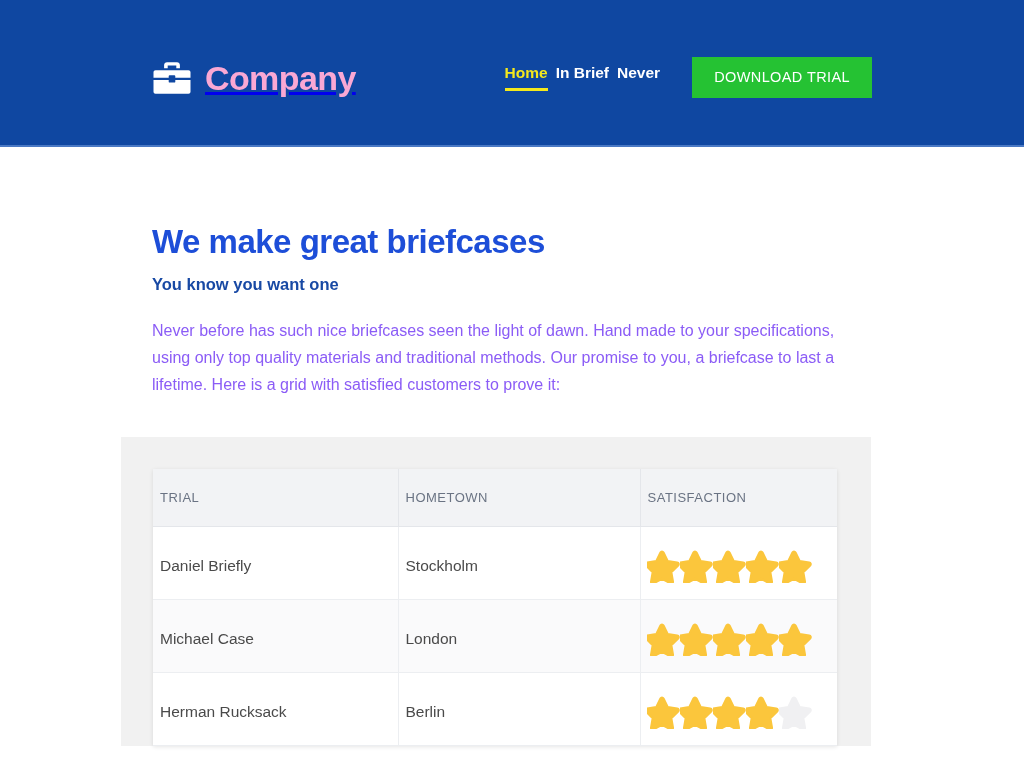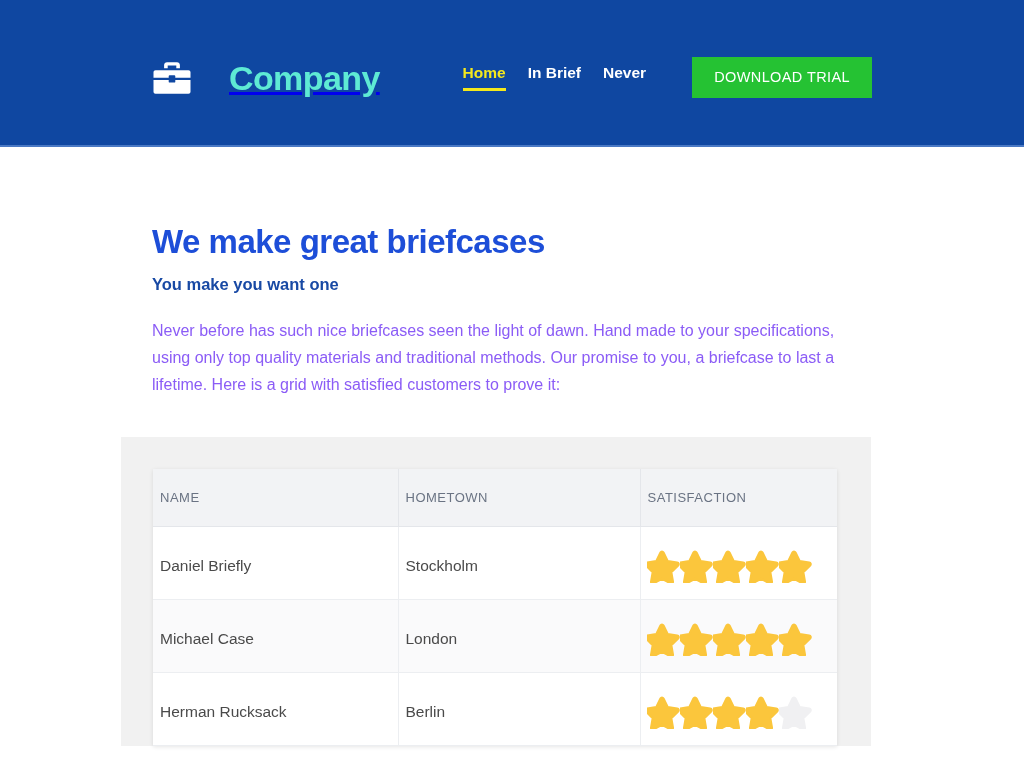--- a/index.html
+++ b/index.html
@@ -41,32 +41,31 @@
     gap: 13px;
   }
 
   .brand-icon {
     width: 40px;
     height: 38px;
     display: block;
   }
 
   .brand-name {
-    color: #5eead4;
+    color: #f9a8d4;
     font-size: 34px;
     font-weight: bold;
     letter-spacing: -0.6px;
     line-height: 1;
-    margin-left: 24px;
   }
 
   .nav {
     display: flex;
     align-items: center;
-    gap: 22px;
+    gap: 8px;
   }
 
   .nav-link {
     color: #ffffff;
     font-size: 15.5px;
     font-weight: bold;
     text-decoration: none;
     position: relative;
     padding-bottom: 9px;
     white-space: nowrap;
@@ -224,34 +223,34 @@
       <a class="nav-link" href="#">Never</a>
       <button class="cta-button">DOWNLOAD TRIAL</button>
     </nav>
 
   </div>
 </header>
 
 <main class="main">
 
   <h1 class="page-title">We make great briefcases</h1>
-  <h2 class="page-subtitle">You make you want one</h2>
+  <h2 class="page-subtitle">You know you want one</h2>
   <p class="intro-text">Never before has such nice briefcases seen the light of dawn. Hand made to your specifications, using only top quality materials and traditional methods. Our promise to you, a briefcase to last a lifetime. Here is a grid with satisfied customers to prove it:</p>
 
   <section class="table-panel">
     <div class="table-card">
       <table class="customers">
         <colgroup>
           <col class="col-name">
           <col class="col-town">
           <col class="col-sat">
         </colgroup>
         <thead>
           <tr>
-            <th>NAME</th>
+            <th>TRIAL</th>
             <th>HOMETOWN</th>
             <th>SATISFACTION</th>
           </tr>
         </thead>
         <tbody id="customers-body">
             <tr>
               <td>Daniel Briefly</td>
               <td>Stockholm</td>
               <td>
                 <div class="stars">

